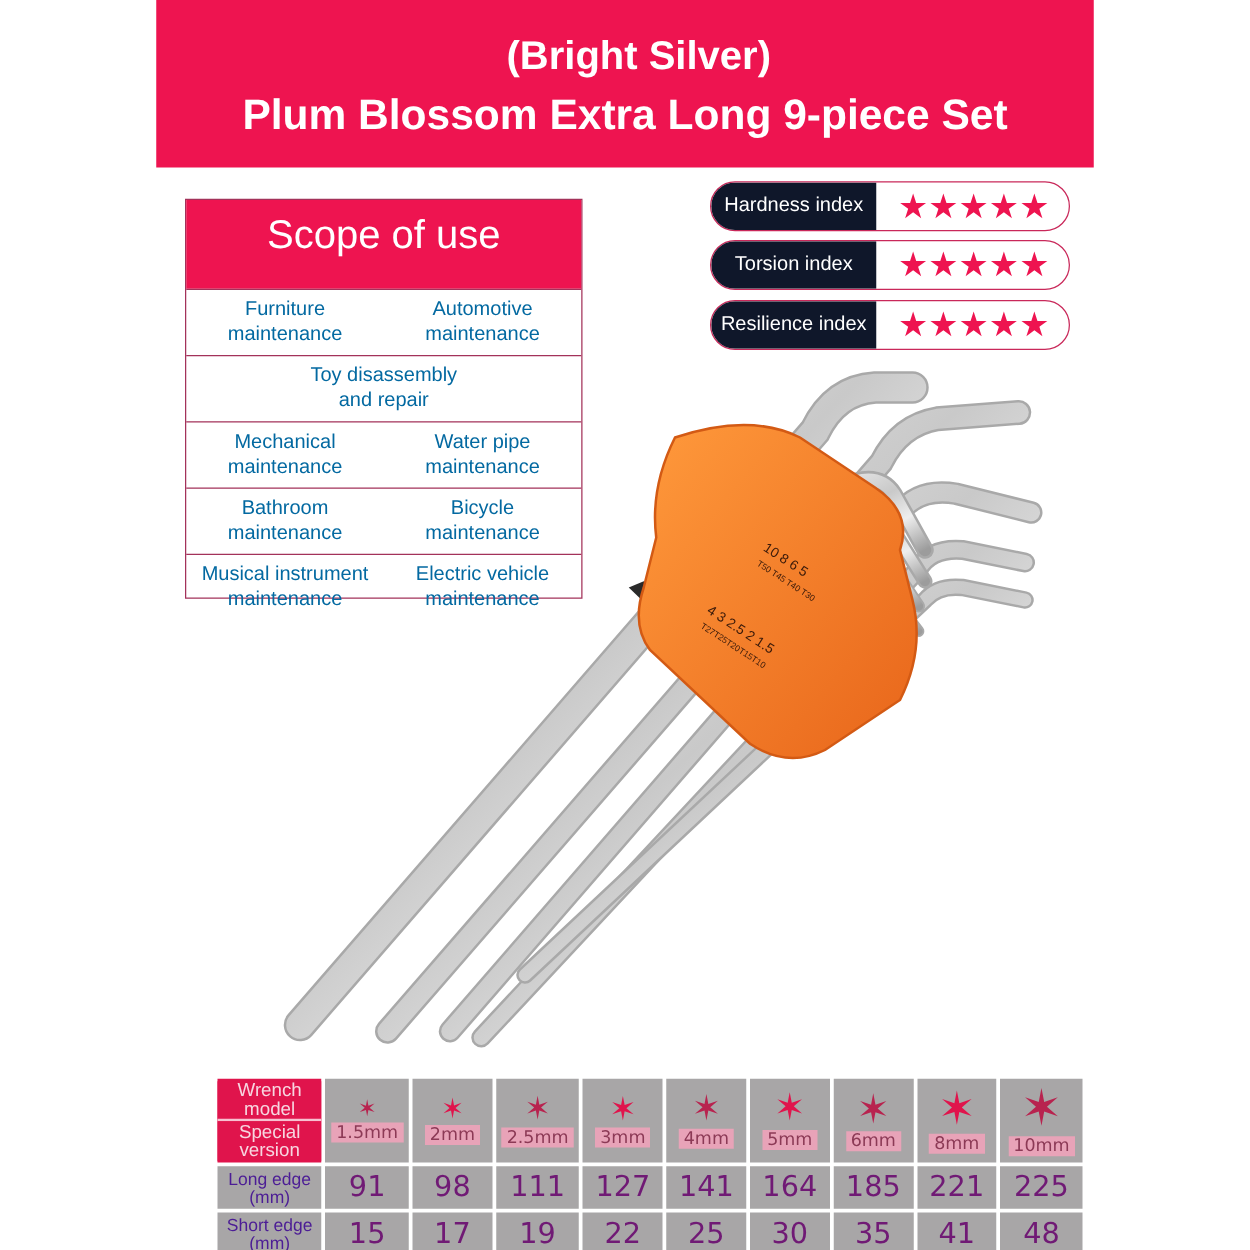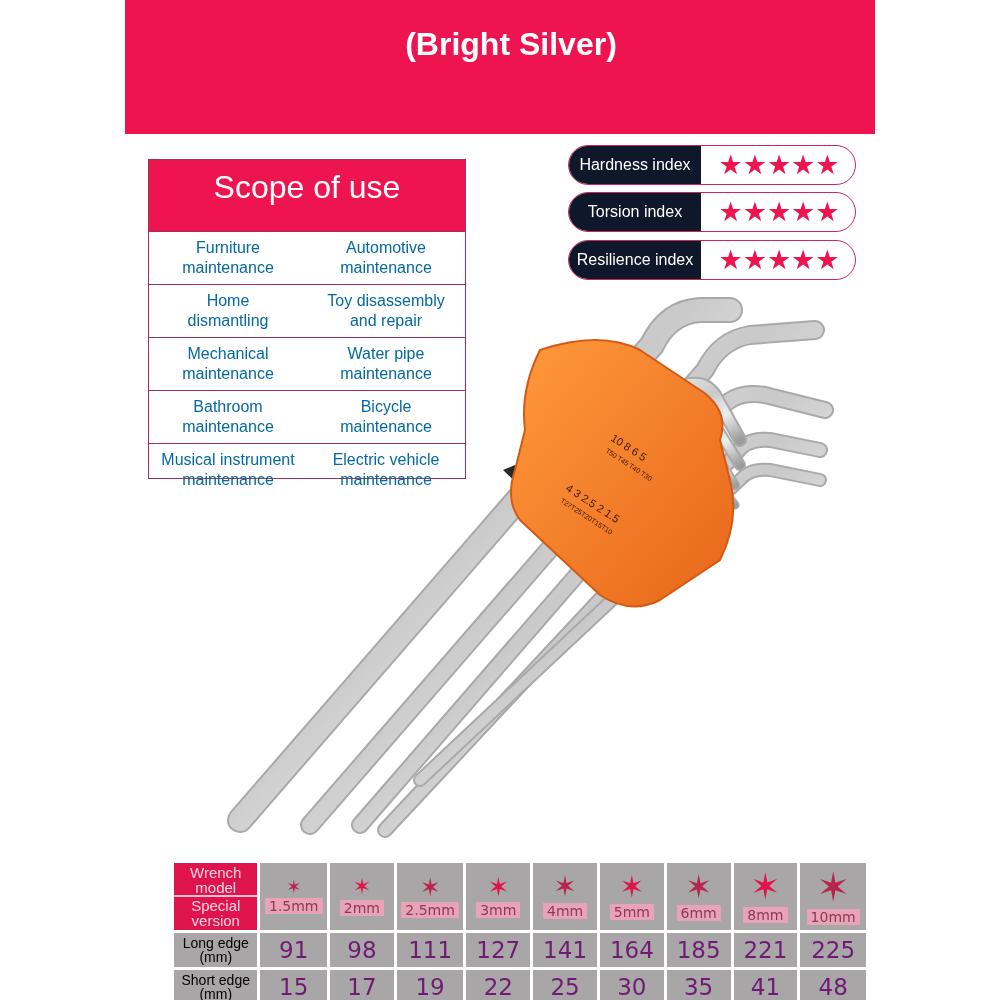--- a/index.html
+++ b/index.html
@@ -49,44 +49,43 @@
 
     
     .product { position: absolute; left: 200px; top: 290px; width: 660px; height: 560px; }
 
     
     .spec { position: absolute; left: 128px; top: 860px; width: 744px; height: 138px; padding-left: 46px; }
     .spec table { border-collapse: separate; border-spacing: 3px; width: 100%; margin-left: -3px; }
     .spec td { background: #a8a6a7; text-align: center; vertical-align: middle; padding: 0; }
     .spec .hdr-model { background: #e0144c; color: #f7d6e0; font-size: 15px; line-height: 15px; height: 32px; }
     .spec .hdr-special { background: #e0144c; color: #f7d6e0; font-size: 15px; line-height: 15px; height: 32px; }
-    .spec .rowlabel { color: #000000; font-size: 14px; line-height: 14px; width: 92px; height: 24px; }
+    .spec .rowlabel { color: #4c1d95; font-size: 14px; line-height: 14px; width: 92px; height: 24px; }
     .spec .sizecell { width: 69px; position: relative; height: 67px; }
     .spec .sizecell .star { display: block; margin: 0 auto; color: #b8234f; line-height: 1; }
     .spec .sizecell .size { display: inline-block; margin-top: 2px; background: #e8a3b8; color: #8c3a56; font-size: 14px; padding: 0 4px; font-family: "DejaVu Sans", sans-serif; }
     .spec .val { font-size: 23px; color: #701a75; height: 34px; font-family: "DejaVu Sans", sans-serif; }
   </style>
 </head>
 <body>
 
 <div class="banner">
   <div class="l1">(Bright Silver)</div>
+  <div class="l2">Plum Blossom Extra Long 9-piece Set</div>
 </div>
 
 <div class="scope">
   <div class="head">Scope of use</div>
   <div class="row">
     <div class="cell">Furniture
 maintenance</div>
     <div class="cell">Automotive
 maintenance</div>
   </div>
   <div class="row">
-    <div class="cell">Home
-dismantling</div>
     <div class="cell">Toy disassembly
 and repair</div>
   </div>
   <div class="row">
     <div class="cell">Mechanical
 maintenance</div>
     <div class="cell">Water pipe
 maintenance</div>
   </div>
   <div class="row">

